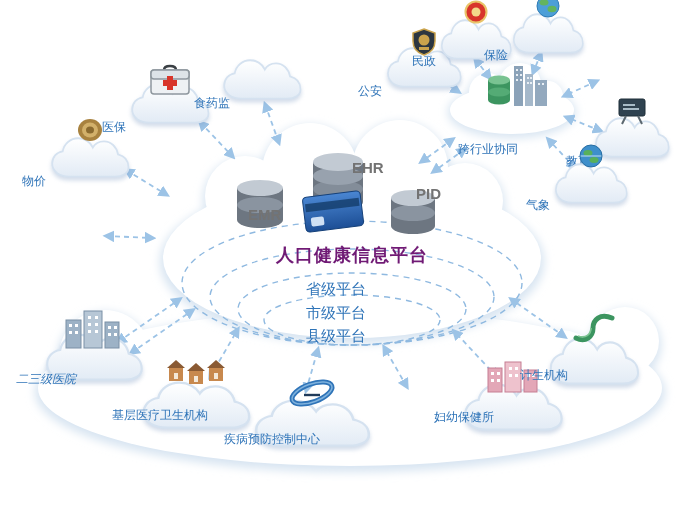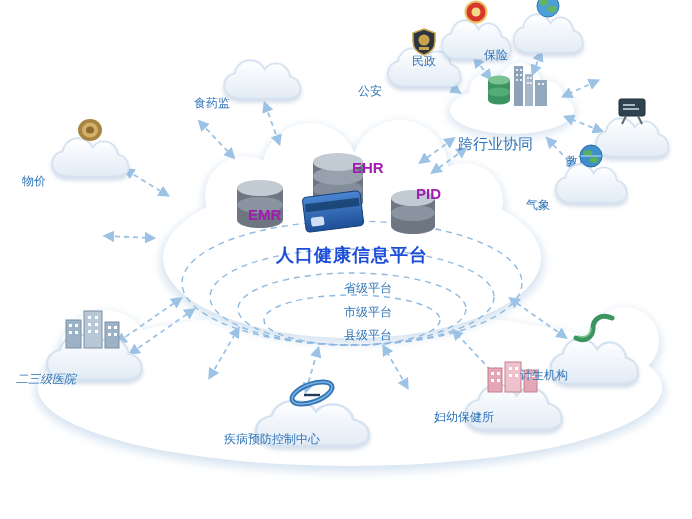--- a/index.html
+++ b/index.html
@@ -8,25 +8,25 @@
   .stage { position:relative; width:692px; height:519px; background:#fff; overflow:hidden; }
   .bg { position:absolute; left:0; top:0; width:692px; height:519px; }
   .node { position:absolute; z-index:2; }
   .ncloud { position:absolute; left:0; top:18px; width:100%; height:46px;
             filter:drop-shadow(0 3px 2px rgba(125,155,195,.35)); }
   .wide .ncloud { top:24px; height:54px; }
   .nicon { position:absolute; top:0; left:50%; transform:translateX(-50%); z-index:2; line-height:0; }
   .nlabel { position:absolute; left:-26px; right:-26px; bottom:0; 
             font-size:12px; color:#2f74b8; white-space:nowrap; z-index:3; }
   .center-title { position:absolute; left:240px; top:243px; width:224px; text-align:center;
-                  font-size:18px; font-weight:bold; color:#1d4ed8; letter-spacing:1px; z-index:4; }
-  .level { position:absolute; left:308px; width:120px; text-align:center; font-size:12px;
+                  font-size:18px; font-weight:bold; color:#701a75; letter-spacing:1px; z-index:4; }
+  .level { position:absolute; left:276px; width:120px; text-align:center; font-size:15px;
            color:#2f74b8; z-index:4; }
-  .dbl { position:absolute; font-size:15px; font-weight:bold; color:#a21caf; z-index:5; }
-  .hub-label { position:absolute; left:458px; top:135px; width:100px; font-size:15px;
+  .dbl { position:absolute; font-size:15px; font-weight:bold; color:#737373; z-index:5; }
+  .hub-label { position:absolute; left:458px; top:141px; width:100px; font-size:12px;
                color:#2f74b8; z-index:4; text-align:left; white-space:nowrap; }
 </style>
 </head>
 <body>
 
 <div class="stage">
 
   <svg class="bg" viewBox="0 0 692 519">
     <defs>
       <linearGradient id="cg" x1="0" y1="0" x2="0" y2="1">
@@ -160,20 +160,35 @@
   </svg>
 
   <div class="center-title">人口健康信息平台</div>
   <div class="level" style="top:280px;">省级平台</div>
   <div class="level" style="top:304px;">市级平台</div>
   <div class="level" style="top:327px;">县级平台</div>
   <div class="dbl" style="left:248px; top:206px;">EMR</div>
   <div class="dbl" style="left:352px; top:159px;">EHR</div>
   <div class="dbl" style="left:416px; top:185px;">PID</div>
 
+  <div class="node" style="left:128px; top:64px; width:84px; height:72px;">
+    <div class="nicon">
+      <svg width="44" height="34" viewBox="0 0 44 34">
+        <path d="M16 6 q0 -4 6 -4 t6 4" fill="none" stroke="#3a3f44" stroke-width="2.5"></path>
+        <rect x="3" y="6" width="38" height="24" rx="3" fill="#eef1f4" stroke="#8e979e" stroke-width="1.5"></rect>
+        <rect x="3" y="6" width="38" height="9" rx="3" fill="#dde3e8" stroke="#8e979e" stroke-width="1.5"></rect>
+        <rect x="19" y="12" width="6" height="14" fill="#d8352b"></rect>
+        <rect x="15" y="16" width="14" height="6" fill="#d8352b"></rect>
+      </svg>
+    </div>
+    <svg class="ncloud" viewBox="0 0 120 60" preserveAspectRatio="none">
+        <use href="#cloudS"></use>
+      </svg>
+    <div class="nlabel">医保</div>
+  </div>
 
   <div class="node" style="left:48px; top:118px; width:84px; height:72px;">
     <div class="nicon">
       <svg width="26" height="24" viewBox="0 0 26 24">
         <ellipse cx="13" cy="12" rx="12" ry="11" fill="#a8823f"></ellipse>
         <ellipse cx="13" cy="12" rx="8" ry="7.5" fill="#d2b06a"></ellipse>
         <ellipse cx="13" cy="12" rx="4" ry="3.5" fill="#8a6a2f"></ellipse>
       </svg>
     </div>
     <svg class="ncloud" viewBox="0 0 120 60" preserveAspectRatio="none">
@@ -314,20 +329,41 @@
             <rect x="50" y="25" width="3" height="3"></rect>
         </g>
       </svg>
     </div>
     <svg class="ncloud" viewBox="0 0 120 60" preserveAspectRatio="none">
         <use href="#cloudS"></use>
       </svg>
     <div class="nlabel">二三级医院</div>
   </div>
 
+  <div class="node wide" style="left:138px; top:356px; width:116px; height:68px;">
+    <div class="nicon">
+      <svg width="62" height="32" viewBox="0 0 62 32">
+        <path d="M2 12 L11 4 L20 12 Z" fill="#8a5a33"></path>
+          <rect x="4" y="12" width="14" height="13" fill="#c8894e"></rect>
+        <path d="M22 15 L31 7 L40 15 Z" fill="#8a5a33"></path>
+          <rect x="24" y="15" width="14" height="13" fill="#c8894e"></rect>
+        <path d="M42 12 L51 4 L60 12 Z" fill="#8a5a33"></path>
+          <rect x="44" y="12" width="14" height="13" fill="#c8894e"></rect>
+        <g fill="#f4e8d8">
+            <rect x="9" y="17" width="4" height="6"></rect>
+            <rect x="29" y="20" width="4" height="6"></rect>
+            <rect x="49" y="17" width="4" height="6"></rect>
+          </g>
+      </svg>
+    </div>
+    <svg class="ncloud" viewBox="0 0 120 60" preserveAspectRatio="none">
+        <use href="#cloudS"></use>
+      </svg>
+    <div class="nlabel">基层医疗卫生机构</div>
+  </div>
 
   <div class="node wide" style="left:250px; top:374px; width:124px; height:74px;">
     <div class="nicon">
       <svg width="50" height="38" viewBox="0 0 50 38">
         <ellipse cx="25" cy="19" rx="21" ry="9" fill="none" stroke="#2f74b8" stroke-width="5" transform="rotate(-20 25 19)"></ellipse>
         <ellipse cx="25" cy="19" rx="21" ry="9" fill="none" stroke="#7fb2dd" stroke-width="1.5" transform="rotate(-20 25 19)"></ellipse>
         <path d="M17 21 h16" stroke="#1f3a5a" stroke-width="2.4"></path>
       </svg>
     </div>
     <svg class="ncloud" viewBox="0 0 120 60" preserveAspectRatio="none">

